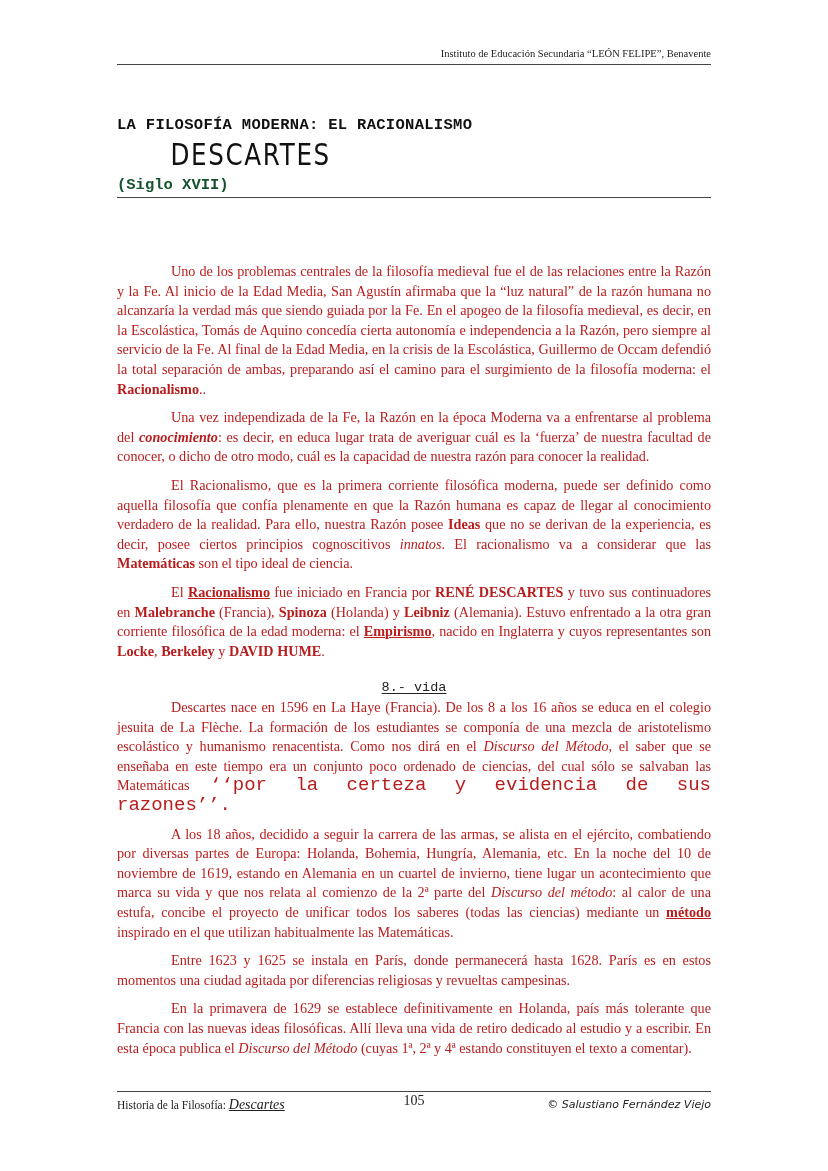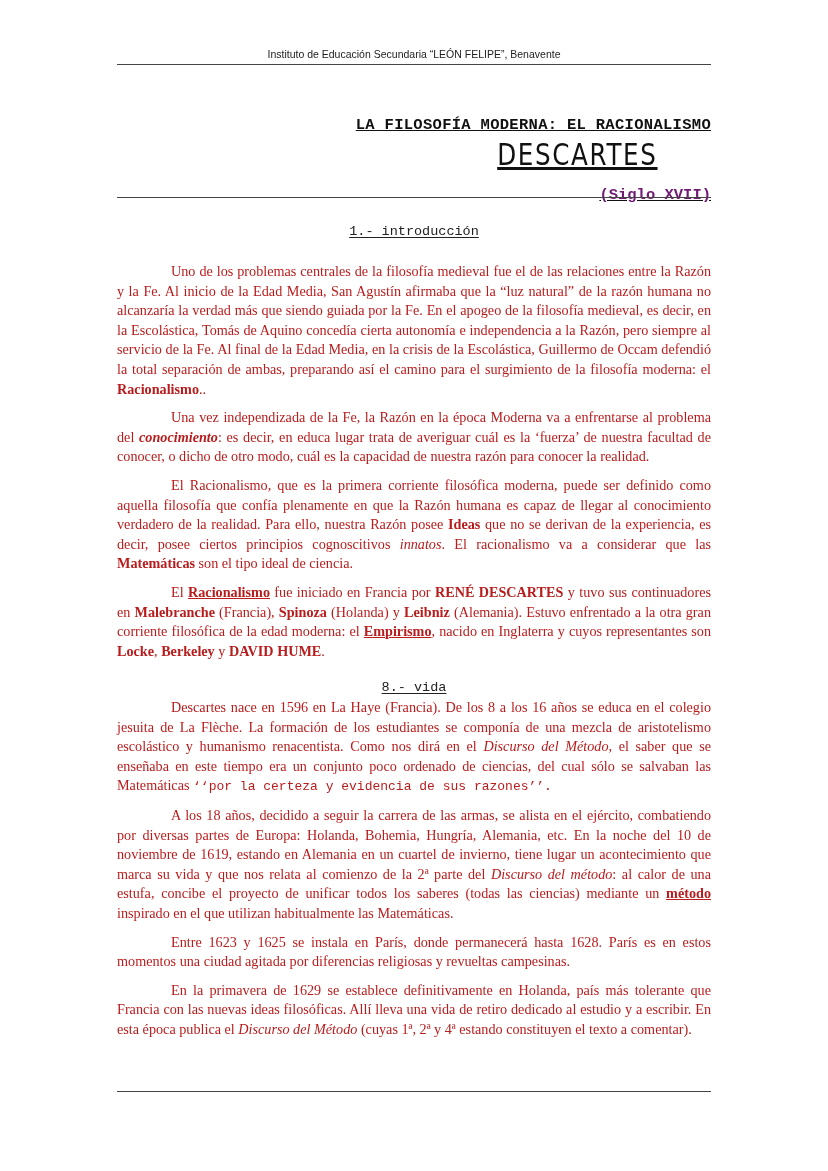--- a/index.html
+++ b/index.html
@@ -1,44 +1,44 @@
 <!DOCTYPE html>
 <html><head>
   <meta charset="utf-8">
   <style>
     html, body { margin: 0; padding: 0; background: #ffffff; }
     body { width: 828px; height: 1171px; position: relative; overflow: hidden; color: #111; }
     .page { position: absolute; left: 0; top: 0; width: 828px; height: 1171px; }
 
     .running-header {
       position: absolute; left: 117px; top: 48px; width: 594px;
-      text-align: center; font-family: Liberation Sans, sans-serif; font-size: 10.5px; color: #222;
+      text-align: right; font-family: Liberation Serif, serif; font-size: 10.5px; color: #222;
     }
     .header-rule { position: absolute; left: 117px; top: 64px; width: 594px; height: 0; border-top: 1.5px solid #444; }
 
-    .title-block { position: absolute; left: 117px; top: 115px; width: 594px; text-align: right; text-decoration: underline; }
+    .title-block { position: absolute; left: 117px; top: 115px; width: 594px; text-align: left; }
     .supertitle { font-family: "Liberation Mono", monospace; font-weight: bold; font-size: 15.5px; letter-spacing: 0.3px; color: #111; line-height: 20px; }
     .main-title { font-family: "DejaVu Sans", sans-serif; font-weight: normal; font-size: 30px; letter-spacing: 2px; line-height: 36px; margin-top: 2px; transform: scaleX(0.82); color: #111; }
-    .subtitle { font-family: "Liberation Mono", monospace; font-weight: bold; font-size: 15.5px; line-height: 20px; margin-top: 12px; color: #701a75; }
+    .subtitle { font-family: "Liberation Mono", monospace; font-weight: bold; font-size: 15.5px; line-height: 20px; margin-top: 2px; color: #14532d; }
     .title-rule { position: absolute; left: 117px; top: 197px; width: 594px; height: 0; border-top: 1.5px solid #444; }
 
     .section-heading {
       position: absolute; left: 117px; width: 594px; text-align: center;
       font-family: "Liberation Mono", monospace; font-size: 13.5px; color: #222;
     }
     .section-heading span { text-decoration: underline; text-underline-offset: 2px; }
 
     .body-text {
       position: absolute; left: 117px; width: 594px;
       font-family: "Liberation Serif", serif; font-size: 14.2px; line-height: 19.6px;
       text-align: justify; color: #b91c1c;
     }
     .body-text p { margin: 0 0 9px 0; text-indent: 54px; }
     .u { text-decoration: underline; }
-    .mono { font-family: "Liberation Mono", monospace; font-size: 13px; }
+    .mono { font-family: "Liberation Mono", monospace; font-size: 19px; }
 
     .footer-rule { position: absolute; left: 117px; top: 1091px; width: 594px; height: 0; border-top: 1.5px solid #444; }
     .footer { position: absolute; left: 117px; top: 1094px; width: 594px; height: 20px; }
     .footer-left { position: absolute; left: 0; top: 3px; font-family: "Liberation Serif", serif; font-size: 11.5px; color: #222; }
     .footer-left .topic { font-style: italic; text-decoration: underline; font-size: 14px; }
     .footer-center { position: absolute; left: 0; width: 594px; top: -1px; text-align: center; font-family: "Liberation Serif", serif; font-size: 14px; color: #222; pointer-events: none; }
     .footer-right { position: absolute; right: 0; top: 4px; font-family: "DejaVu Sans", sans-serif; font-style: italic; font-size: 11px; color: #222; }
   </style>
 </head>
 <body>
@@ -48,37 +48,39 @@
   <div class="running-header">Instituto de Educación Secundaria “LEÓN FELIPE”, Benavente</div>
   <div class="header-rule"></div>
 
   <div class="title-block">
     <div class="supertitle">LA FILOSOFÍA MODERNA: EL RACIONALISMO</div>
     <div class="main-title">DESCARTES</div>
     <div class="subtitle">(Siglo XVII)</div>
   </div>
   <div class="title-rule"></div>
 
-  <div class="section-heading" style="top:224px;">
-    <span>1.- introducción</span>
-  </div>
 
   <div class="body-text" style="top:262px;">
     <p><span>Uno de los problemas centrales de la filosofía medieval fue el de las relaciones entre la Razón y la Fe. Al inicio de la Edad Media, San Agustín afirmaba que la “luz natural” de la razón humana no alcanzaría la verdad más que siendo guiada por la Fe. En el apogeo de la filosofía medieval, es decir, en la Escolástica, Tomás de Aquino concedía cierta autonomía e independencia a la Razón, pero siempre al servicio de la Fe. Al final de la Edad Media, en la crisis de la Escolástica, Guillermo de Occam defendió la total separación de ambas, preparando así el camino para el surgimiento de la filosofía moderna: el </span><b>Racionalismo</b><span>..</span></p>
     <p><span>Una vez independizada de la Fe, la Razón en la época Moderna va a enfrentarse al problema del </span><b><i>conocimiento</i></b><span>: es decir, en educa lugar trata de averiguar cuál es la ‘fuerza’ de nuestra facultad de conocer, o dicho de otro modo, cuál es la capacidad de nuestra razón para conocer la realidad.</span></p>
     <p><span>El Racionalismo, que es la primera corriente filosófica moderna, puede ser definido como aquella filosofía que confía plenamente en que la Razón humana es capaz de llegar al conocimiento verdadero de la realidad. Para ello, nuestra Razón posee </span><b>Ideas</b><span> que no se derivan de la experiencia, es decir, posee ciertos principios cognoscitivos </span><i>innatos</i><span>. El racionalismo va a considerar que las </span><b>Matemáticas</b><span> son el tipo ideal de ciencia.</span></p>
     <p><span>El </span><b class="u">Racionalismo</b><span> fue iniciado en Francia por </span><b>RENÉ DESCARTES</b><span> y tuvo sus continuadores en </span><b>Malebranche</b><span> (Francia), </span><b>Spinoza</b><span> (Holanda) y </span><b>Leibniz</b><span> (Alemania). Estuvo enfrentado a la otra gran corriente filosófica de la edad moderna: el </span><b class="u">Empirismo</b><span>, nacido en Inglaterra y cuyos representantes son </span><b>Locke</b><span>, </span><b>Berkeley</b><span> y </span><b>DAVID HUME</b><span>.</span></p>
   </div>
 
   <div class="section-heading" style="top:680px;">
     <span>8.- vida</span>
   </div>
 
   <div class="body-text" style="top:698px;">
     <p><span>Descartes nace en 1596 en La Haye (Francia). De los 8 a los 16 años se educa en el colegio jesuita de La Flèche. La formación de los estudiantes se componía de una mezcla de aristotelismo escolástico y humanismo renacentista. Como nos dirá en el </span><i>Discurso del Método</i><span>, el saber que se enseñaba en este tiempo era un conjunto poco ordenado de ciencias, del cual sólo se salvaban las Matemáticas </span><span class="mono">‘‘por la certeza y evidencia de sus razones’’.</span></p>
     <p><span>A los 18 años, decidido a seguir la carrera de las armas, se alista en el ejército, combatiendo por diversas partes de Europa: Holanda, Bohemia, Hungría, Alemania, etc. En la noche del 10 de noviembre de 1619, estando en Alemania en un cuartel de invierno, tiene lugar un acontecimiento que marca su vida y que nos relata al comienzo de la 2ª parte del </span><i>Discurso del método</i><span>: al calor de una estufa, concibe el proyecto de unificar todos los saberes (todas las ciencias) mediante un </span><b class="u">método</b><span> inspirado en el que utilizan habitualmente las Matemáticas.</span></p>
     <p><span>Entre 1623 y 1625 se instala en París, donde permanecerá hasta 1628. París es en estos momentos una ciudad agitada por diferencias religiosas y revueltas campesinas.</span></p>
     <p><span>En la primavera de 1629 se establece definitivamente en Holanda, país más tolerante que Francia con las nuevas ideas filosóficas. Allí lleva una vida de retiro dedicado al estudio y a escribir. En esta época publica el </span><i>Discurso del Método</i><span> (cuyas 1ª, 2ª y 4ª estando constituyen el texto a comentar).</span></p>
   </div>
 
   <div class="footer-rule"></div>
+  <div class="footer">
+    <div class="footer-left"><span>Historia de la Filosofía: </span><span class="topic">Descartes</span></div>
+    <div class="footer-center">105</div>
+    <div class="footer-right">© Salustiano Fernández Viejo</div>
+  </div>
 
 </div>
 
 </body></html>

